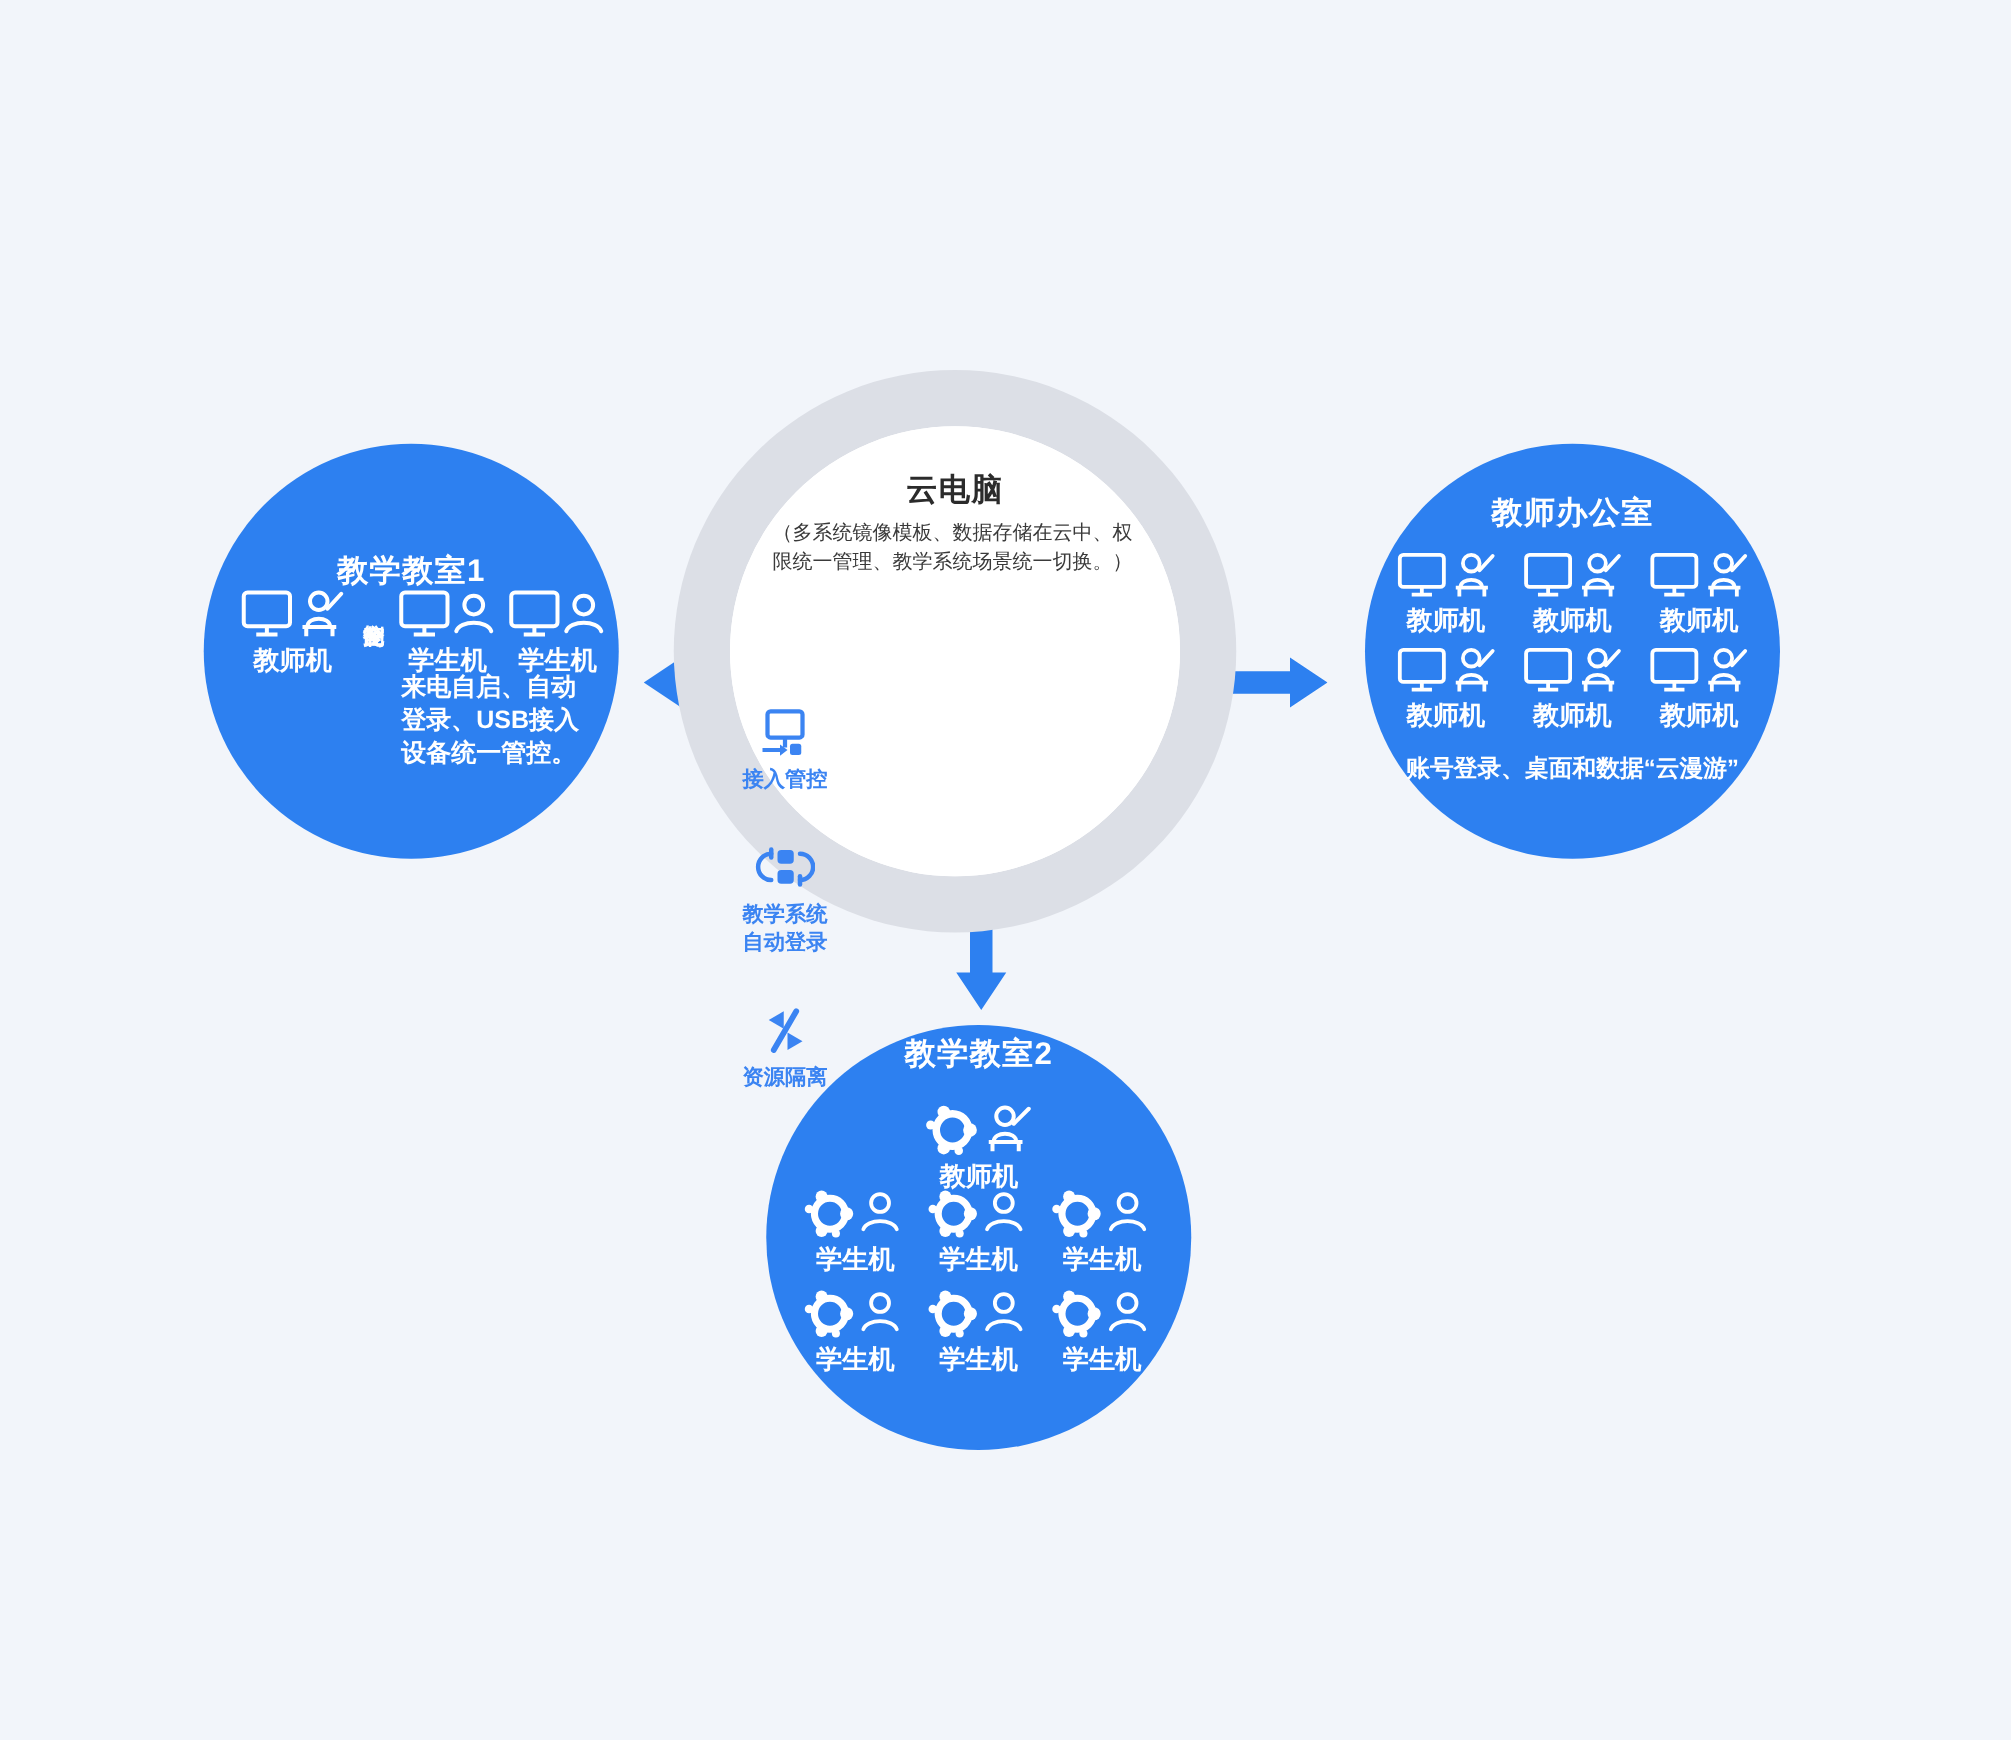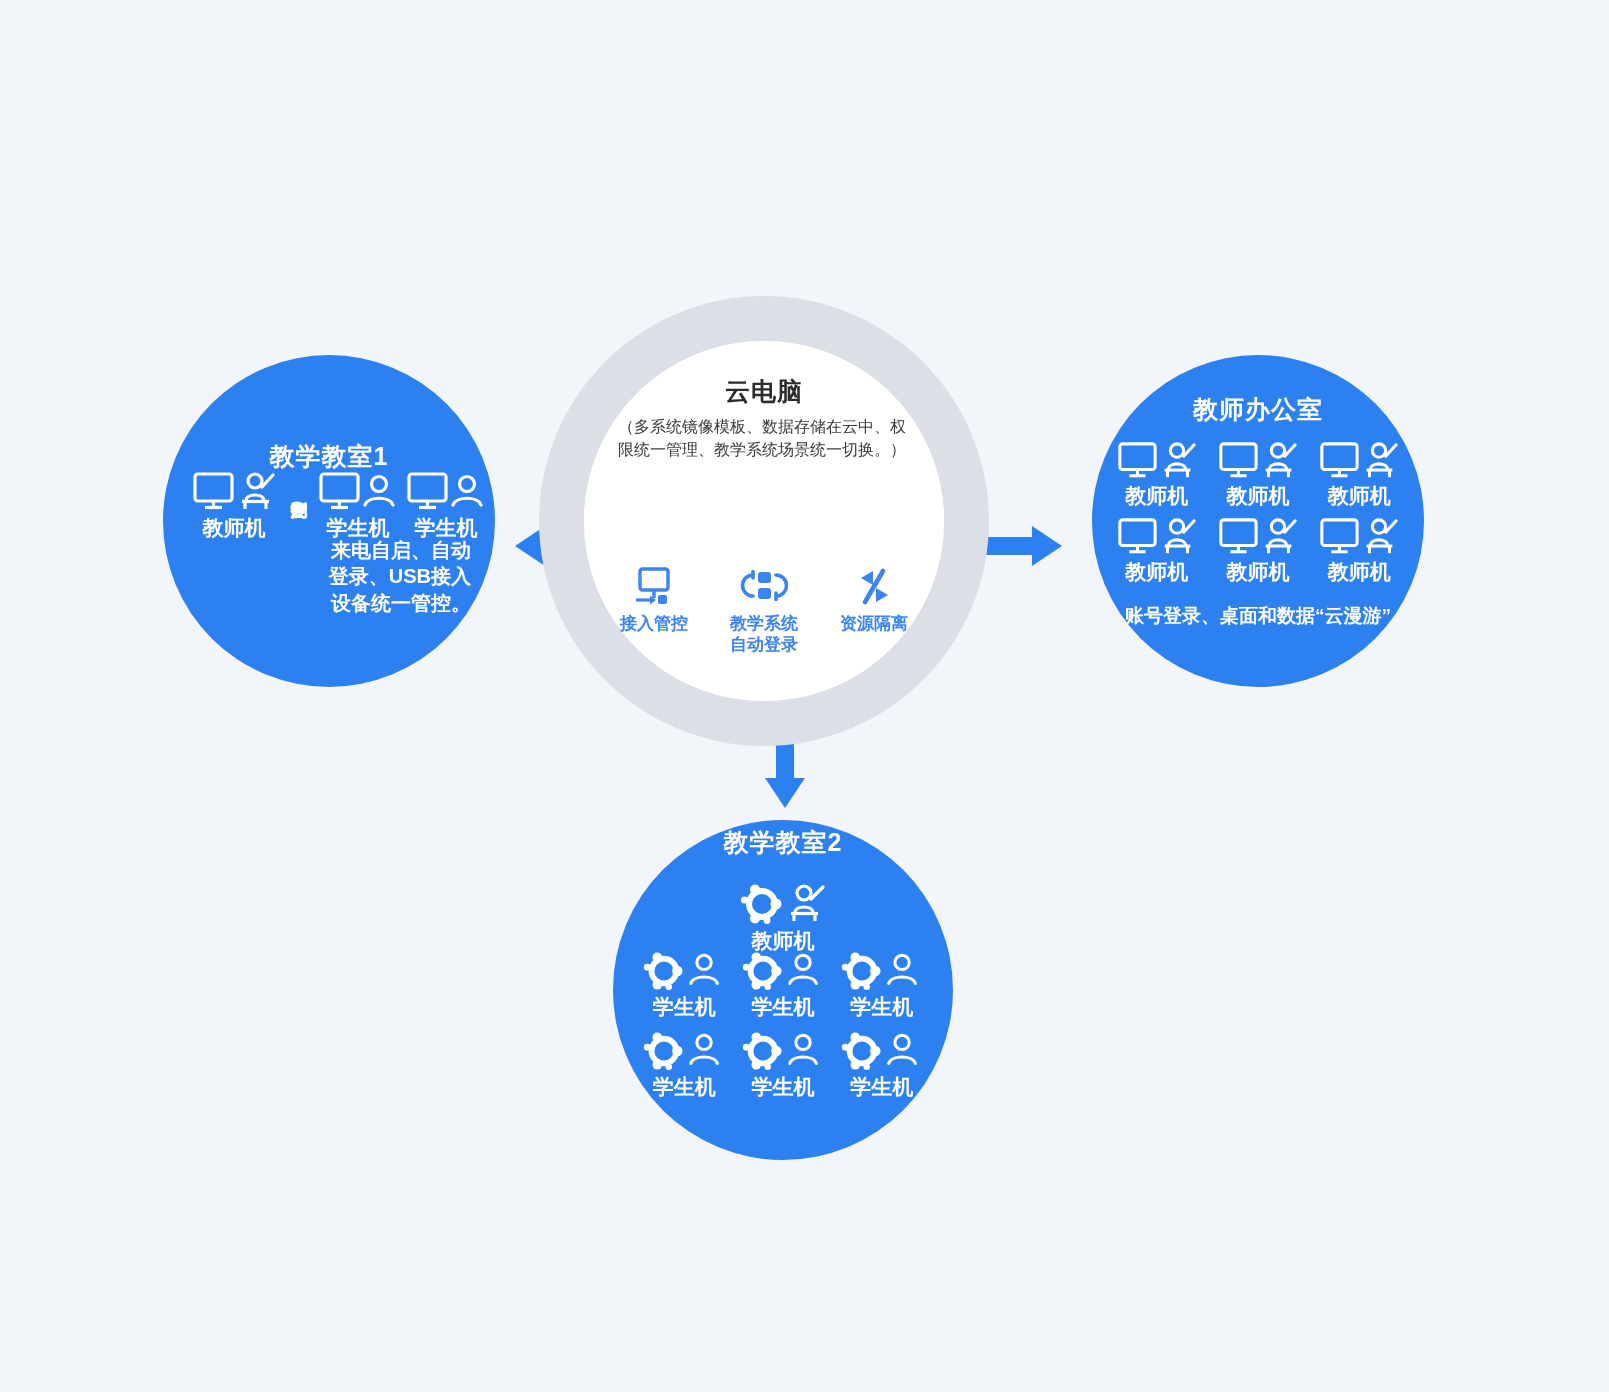--- a/index.html
+++ b/index.html
@@ -120,21 +120,21 @@
   }
   #c1-desc {
     position: absolute;
     left: 158px;
     top: 182px;
     width: 150px;
     font-size: 20px;
     font-weight: 700;
     line-height: 1.32;
     color: #ffffff;
-    text-align: right;
+    text-align: left;
   }
 
   
   #teacheroffice {
     left: 1092px;
     top: 355px;
     width: 332px;
     height: 332px;
   }
   #teacheroffice .node-title { top: 38px; }
@@ -225,23 +225,23 @@
     text-align: left;
     text-indent: 0;
     padding: 0 4px;
   }
   #core-features {
     position: absolute;
     left: 0;
     top: 224px;
     width: 360px;
     display: flex;
-    flex-direction: row;
+    flex-direction: column;
     justify-content: center;
-    gap: 22px;
+    gap: 39px;
   }
   .feature {
     width: 88px;
     display: flex;
     flex-direction: column;
     align-items: center;
   }
   .feature .feat-icon {
     height: 44px;
     display: flex;

